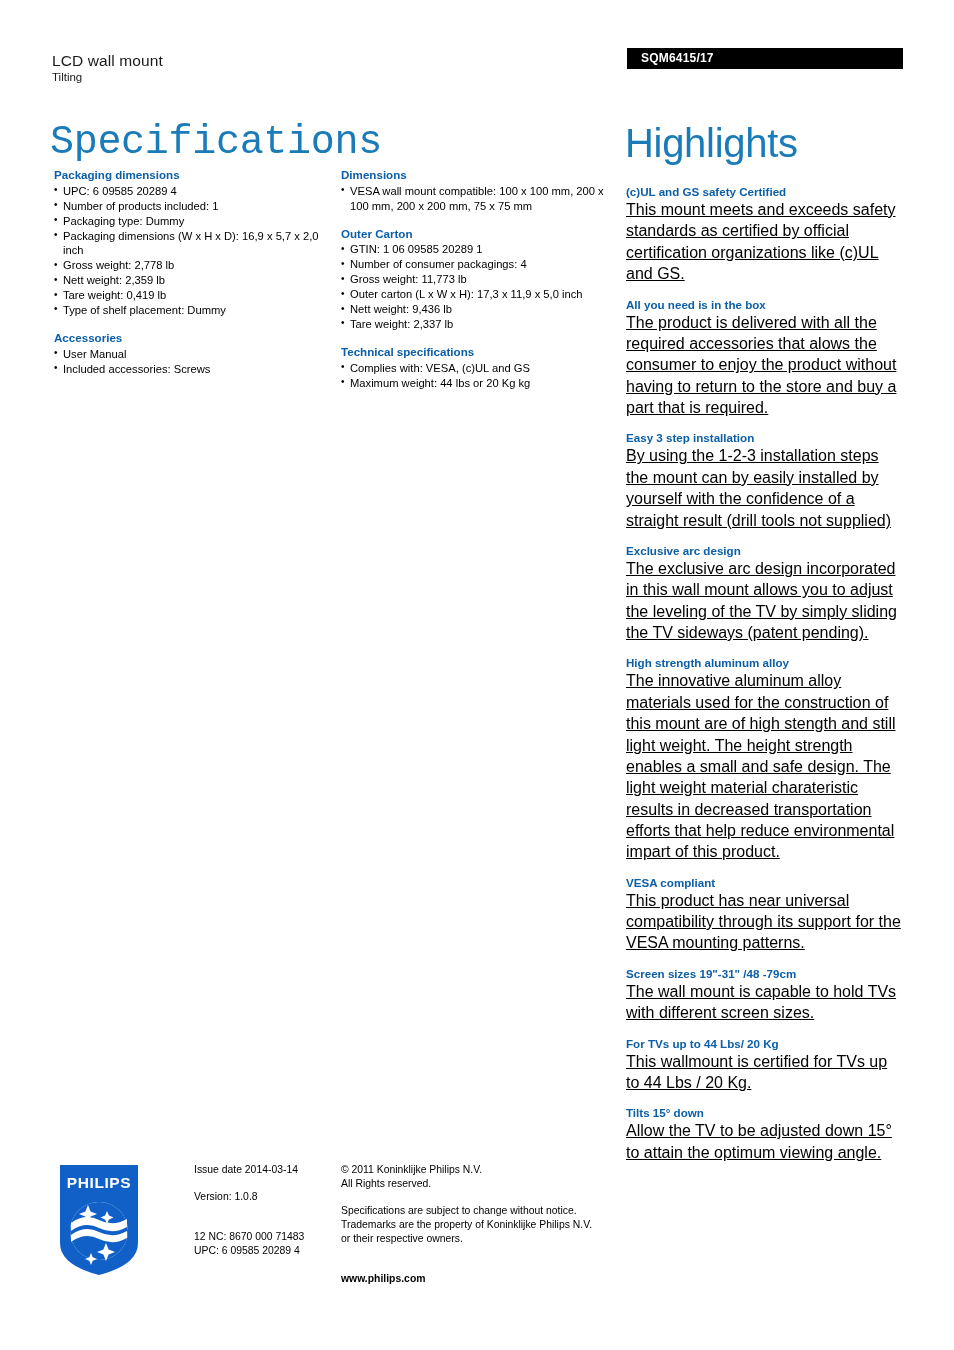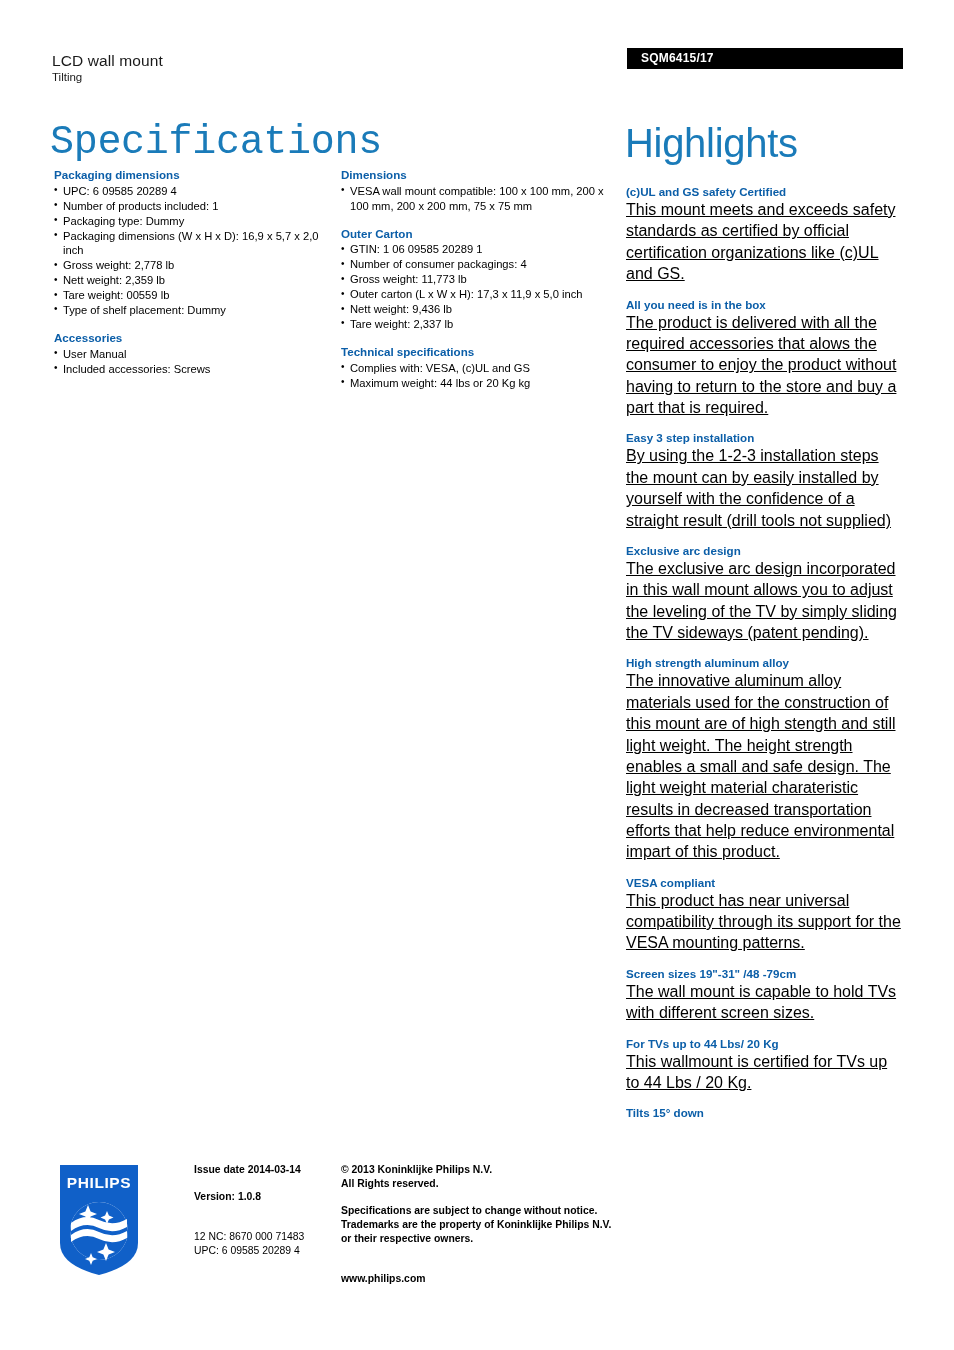--- a/index.html
+++ b/index.html
@@ -150,21 +150,21 @@
   }
   .foot-col-b {
     position: absolute;
     left: 341px;
     top: 3px;
     width: 300px;
     font-size: 10.4px;
     line-height: 1.35;
     color: #000;
   }
-  .fblock { margin-bottom: 13px; font-weight: bold; }
+  .fblock { margin-bottom: 13px; }
   .fblock.gap-lg { margin-bottom: 26px; }
   .fblock:last-child { margin-bottom: 0; }
   .bold { font-weight: bold; }
 </style>
 </head>
 <body>
 
 <div class="page">
 
   <div class="product-title">LCD wall mount</div>
@@ -180,21 +180,21 @@
   <div class="col col-1" id="spec-col-0">
       <div class="spec-group">
         <div class="sec-head">Packaging dimensions</div>
         <ul class="bullets">
           <li>UPC: 6 09585 20289 4</li>
           <li>Number of products included: 1</li>
           <li>Packaging type: Dummy</li>
           <li>Packaging dimensions (W x H x D): 16,9 x 5,7 x 2,0 inch</li>
           <li>Gross weight: 2,778 lb</li>
           <li>Nett weight: 2,359 lb</li>
-          <li>Tare weight: 00559 lb</li>
+          <li>Tare weight: 0,419 lb</li>
           <li>Type of shelf placement: Dummy</li>
         </ul>
       </div>
       <div class="spec-group">
         <div class="sec-head">Accessories</div>
         <ul class="bullets">
           <li>User Manual</li>
           <li>Included accessories: Screws</li>
         </ul>
       </div>
@@ -255,20 +255,21 @@
       <div class="hl">
         <div class="hl-title">Screen sizes 19"-31" /48 -79cm</div>
         <div class="hl-body">The wall mount is capable to hold TVs with different screen sizes.</div>
       </div>
       <div class="hl">
         <div class="hl-title">For TVs up to 44 Lbs/ 20 Kg</div>
         <div class="hl-body">This wallmount is certified for TVs up to 44 Lbs / 20 Kg.</div>
       </div>
       <div class="hl">
         <div class="hl-title">Tilts 15° down</div>
+        <div class="hl-body">Allow the TV to be adjusted down 15° to attain the optimum viewing angle.</div>
       </div>
     </div>
 
   <div class="footer">
 
     <div class="logo">
       <svg viewBox="0 0 78 110" width="78" height="110" aria-hidden="true">
         <path d="M0 0 H78 V78 Q78 100 39 110 Q0 100 0 78 Z" fill="#1060c8"></path>
         <text x="39" y="23" text-anchor="middle" fill="#ffffff" font-family="Liberation Sans, sans-serif" font-size="15.5" font-weight="bold" letter-spacing="0.6">PHILIPS</text>
         <g fill="#ffffff">
@@ -286,21 +287,21 @@
 
     <div class="foot-col-a">
       <div class="fblock">Issue date 2014-03-14</div>
       <div class="fblock gap-lg">Version: 1.0.8</div>
       <div>12 NC: 8670 000 71483</div>
       <div>UPC: 6 09585 20289 4</div>
     </div>
 
     <div class="foot-col-b">
       <div class="fblock">
-        <div>© 2013 Koninklijke Philips N.V.</div>
+        <div>© 2011 Koninklijke Philips N.V.</div>
         <div>All Rights reserved.</div>
       </div>
       <div class="fblock gap-lg">
         <div>Specifications are subject to change without notice.</div>
         <div>Trademarks are the property of Koninklijke Philips N.V.</div>
         <div>or their respective owners.</div>
       </div>
       <div class="bold">www.philips.com</div>
     </div>
 

